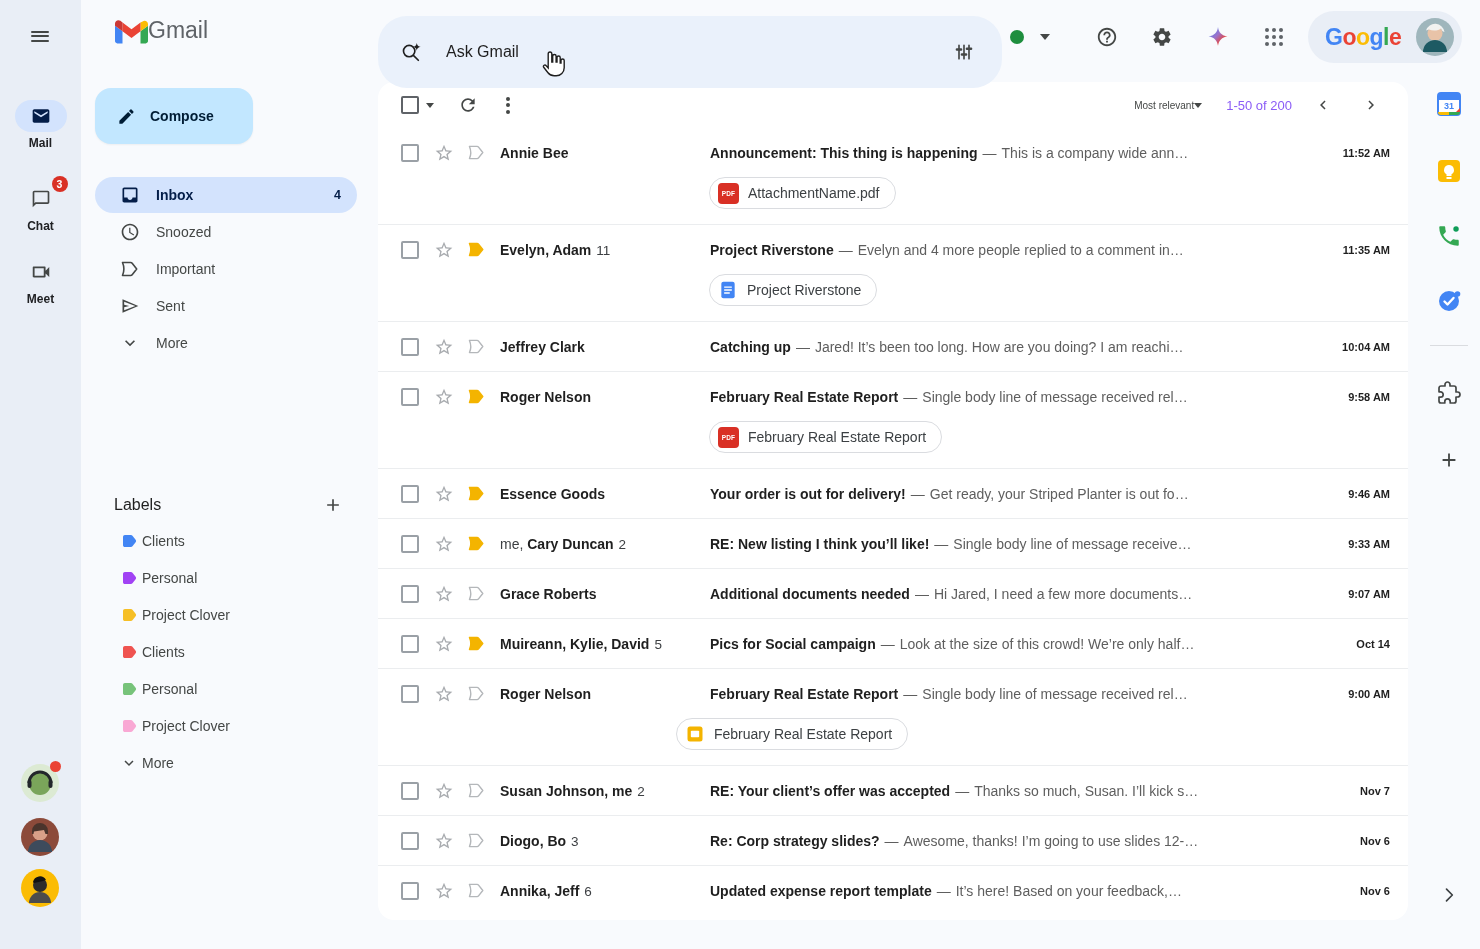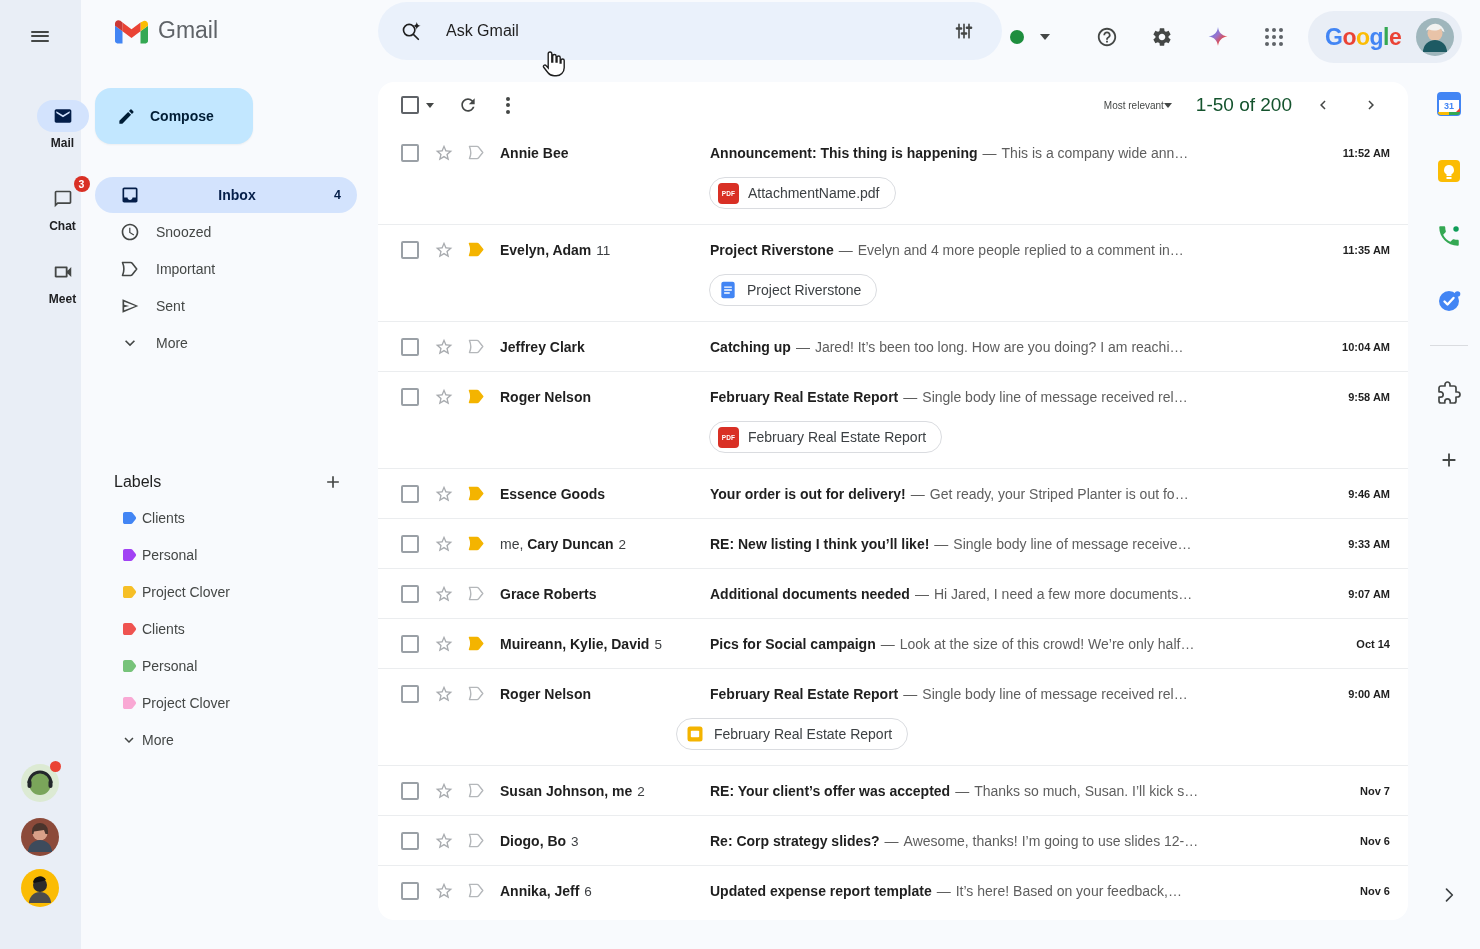--- a/index.html
+++ b/index.html
@@ -3,45 +3,45 @@
 <meta charset="utf-8">
 <style>
   * { margin:0; padding:0; box-sizing:border-box; }
   html,body { width:1480px; height:949px; overflow:hidden; }
   body { font-family:"Liberation Sans", sans-serif; background:#f8fafd; position:relative; color:#1f1f1f; }
 
   
   .rail { position:absolute; left:0; top:0; width:81px; height:949px; background:#e9eef6; z-index:3; }
   .hamburger { position:absolute; left:16px; top:12px; width:48px; height:48px; border-radius:50%; display:flex; align-items:center; justify-content:center; cursor:pointer; }
   .hamburger span { display:block; width:18px; height:2px; background:#444746; border-radius:1px; margin:2.5px 0; }
-  .rail-item { position:absolute; width:81px; text-align:center;margin-left:22px; }
+  .rail-item { position:absolute; width:81px; text-align:center; }
   .rail-pill { width:52px; height:32px; border-radius:16px; margin:0 auto; display:flex; align-items:center; justify-content:center; position:relative; }
   .rail-pill.active { background:#d3e3fd; }
   .rail-label { font-size:12px; font-weight:600; color:#202124; margin-top:4px; }
   .badge { position:absolute; top:-7px; right:-1px; min-width:16px; height:16px; border-radius:8px; background:#d93025; color:#fff; font-size:10.5px; font-weight:700; line-height:16px; padding:0 4px; }
   .avatar-sm { position:absolute; left:21px; width:38px; height:38px; border-radius:50%; overflow:visible; cursor:pointer; }
   .dot-red { position:absolute; right:-2px; top:-3px; width:11px; height:11px; border-radius:50%; background:#ea4335; }
 
   
   .nav { position:absolute; left:81px; top:0; width:297px; height:949px; z-index:2; }
   .compose { position:absolute; left:14px; top:88px; width:158px; height:56px; border-radius:16px; background:#c2e7ff; display:flex; align-items:center; padding-left:22px; gap:14px; cursor:pointer; box-shadow:0 1px 2px rgba(0,0,0,.05); }
   .compose span { font-size:14px; font-weight:600; color:#001d35; }
   .nav-list { position:absolute; left:14px; top:177px; width:262px; }
   .nav-item { height:37px; display:flex; align-items:center; padding:0 16px 0 25px; gap:16px; border-radius:18px; font-size:14px; color:#444746; cursor:pointer; }
-  .nav-item.active { background:#d3e3fd; color:#041e49; font-weight:700; height:36px;text-align:center; }
+  .nav-item.active { background:#d3e3fd; color:#041e49; font-weight:700; height:36px; }
   .nav-item .grow { flex:1; }
   .nav-count { font-size:12.5px; font-weight:700; color:#041e49; }
   .labels-box { position:absolute; left:14px; top:465px; width:262px; }
-  .labels-head { height:34px; display:flex; align-items:center; padding:0 8px 0 19px; }
+  .labels-head { height:34px; display:flex; align-items:center; padding:0 8px 0 19px;margin-top:23px; }
   .labels-head .t { font-size:16px; color:#1f1f1f; flex:1; }
   .plus-btn { width:32px; height:32px; display:flex; align-items:center; justify-content:center; border-radius:50%; cursor:pointer; }
   .label-item { height:37px; display:flex; align-items:center; padding:0 16px 0 25px; gap:4px; font-size:14px; color:#444746; border-radius:18px; cursor:pointer; }
 
   
-  .searchbar { position:absolute; left:378px; top:2px; width:624px; height:58px; border-radius:29px; background:#eaf1fb; display:flex; align-items:center; padding:0 18px 0 22px; z-index:2; }
+  .searchbar { position:absolute; left:378px; top:16px; width:624px; height:72px; border-radius:29px; background:#eaf1fb; display:flex; align-items:center; padding:0 18px 0 22px; z-index:2; }
   .searchbar input { flex:1; border:none; outline:none; background:transparent; font-size:16px; font-family:"Liberation Sans",sans-serif; color:#1f1f1f; margin-left:24px; }
   .searchbar input::placeholder { color:#1f1f1f; opacity:1; }
   .tune-btn { width:40px; height:40px; display:flex; align-items:center; justify-content:center; border-radius:50%; cursor:pointer; }
   .status-wrap { position:absolute; left:1010px; top:17px; height:40px; display:flex; align-items:center; gap:16px; cursor:pointer; }
   .status-dot { width:14px; height:14px; border-radius:50%; }
   .caret-down { width:0; height:0; border-left:5px solid transparent; border-right:5px solid transparent; border-top:6px solid #444746; }
   .top-btn { position:absolute; top:17px; width:40px; height:40px; border-radius:50%; display:flex; align-items:center; justify-content:center; cursor:pointer; }
   .google-pill { position:absolute; left:1308px; top:11px; width:154px; height:52px; border-radius:26px; background:#e9eef6; display:flex; align-items:center; padding:0 8px 0 17px; cursor:pointer; }
   .google-logo { flex:1; font-size:23px; font-weight:600; letter-spacing:-.5px; }
   .google-logo span { display:inline-block; }
@@ -49,21 +49,21 @@
   
   .card { position:absolute; left:378px; top:82px; width:1030px; height:838px; background:#fff; border-radius:16px; z-index:1; overflow:hidden; }
   .toolbar { height:46px; display:flex; align-items:center; padding:0 20px 0 23px; }
   .cb { width:18px; height:18px; border:2px solid #5f6368; border-radius:2px; cursor:pointer; flex:none; }
   .cb.light { border-color:#9aa0a6; }
   .tb-caret { width:0; height:0; border-left:4.5px solid transparent; border-right:4.5px solid transparent; border-top:5.5px solid #444746; margin-left:7px; cursor:pointer; }
   .tb-btn { width:40px; height:40px; display:flex; align-items:center; justify-content:center; border-radius:50%; cursor:pointer; }
   .dots3 i { display:block; width:4px; height:4px; border-radius:50%; background:#444746; margin:2.5px 0; }
   .tb-right { margin-left:auto; display:flex; align-items:center; gap:14px; }
   .sort { display:flex; align-items:center; font-size:10px; color:#444746; cursor:pointer; padding:6px 4px; }
-  .range { font-size:19px; color:#14532d; margin-left:6px; }
+  .range { font-size:13px; color:#8b5cf6; margin-left:6px; }
   .pg-btn { width:34px; height:34px; display:flex; align-items:center; justify-content:center; border-radius:50%; cursor:pointer; }
 
   .rowlist { }
   .row { border-bottom:1px solid #ebedef; cursor:pointer; }
   .row:last-child { border-bottom:none; }
   .line1 { height:49px; display:flex; align-items:center; padding:0 18px 0 23px; }
   .row .st { margin-left:15px; flex:none; display:flex; cursor:pointer; }
   .row .mk { margin-left:13px; flex:none; display:flex; cursor:pointer; }
   .mk path { fill:none; stroke:#b4b7ba; stroke-width:1.5; stroke-linejoin:round; }
   .row.imp .mk path { fill:#f4b400; stroke:#f4b400; }
@@ -150,21 +150,21 @@
     <svg width="38" height="38" viewBox="0 0 38 38">
       <circle cx="19" cy="19" r="19" fill="#fbbc04"></circle>
       <circle cx="19" cy="16" r="7" fill="#2c2c2c"></circle>
       <path d="M8 34a11 11 0 0 1 22 0z" fill="#4c4c4c"></path>
       <path d="M12 13a7 7 0 0 1 13-2l-3 1-9 2z" fill="#111"></path>
     </svg>
   </div>
 </div>
 
 <div class="nav">
-  <div style="position:absolute;left:34px;top:17px;display:flex;align-items:center;gap:10px">
+  <div style="position:absolute;left:34px;top:17px;display:flex;align-items:center;">
     <svg width="33" height="26" viewBox="0 0 24 18">
       <path fill="#4285f4" d="M1.64 18h3.82V9.27L0 5.18v11.18C0 17.27.73 18 1.64 18z"></path>
       <path fill="#34a853" d="M18.55 18h3.81c.91 0 1.64-.73 1.64-1.64V5.18l-5.45 4.09z"></path>
       <path fill="#fbbc04" d="M18.55 2.73v6.54L24 5.18v-1.1c0-2.02-2.31-3.17-3.93-1.96z"></path>
       <path fill="#ea4335" d="M5.45 9.27V2.73L12 7.64l6.55-4.91v6.54L12 14.18z"></path>
       <path fill="#c5221f" d="M0 4.09v1.09l5.45 4.09V2.73L3.93 1.59C2.31.38 0 1.53 0 3.55v.54z" opacity=".9"></path>
     </svg>
     <span style="font-size:23px;color:#5f6368">Gmail</span>
   </div>
 

